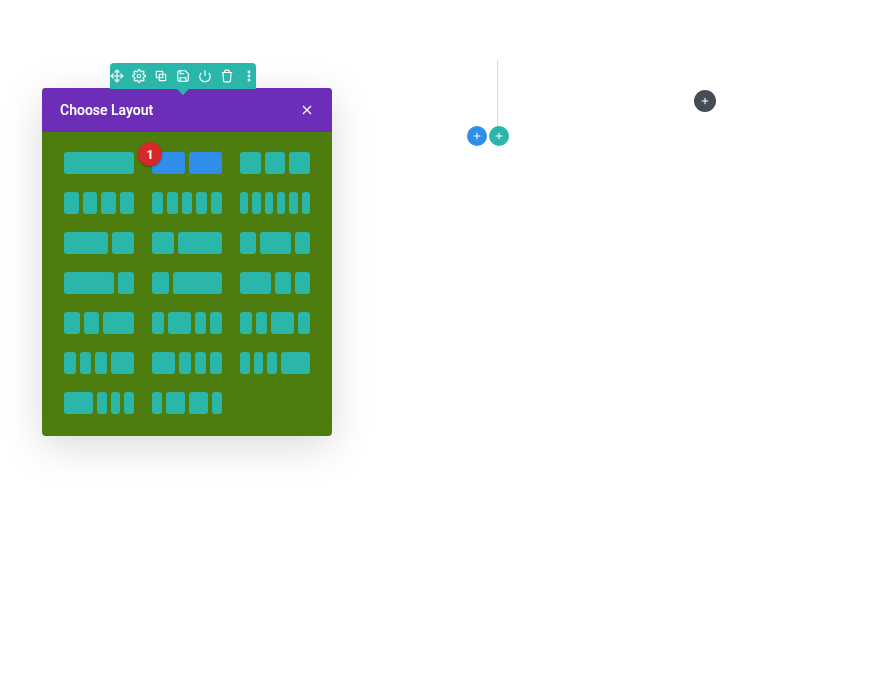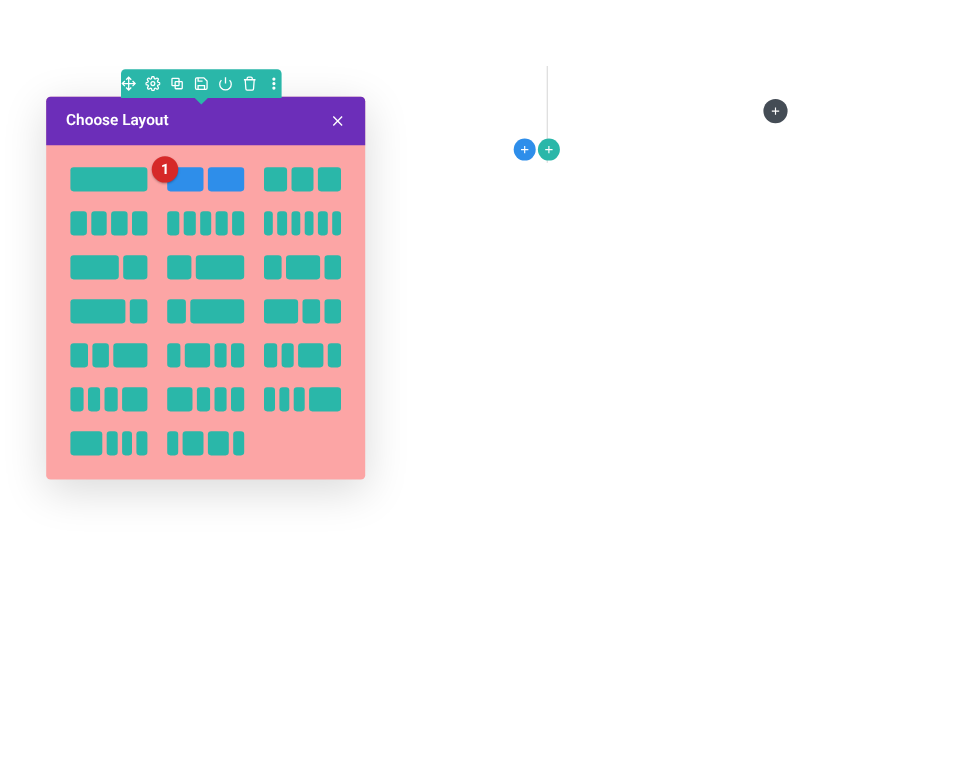--- a/index.html
+++ b/index.html
@@ -21,21 +21,21 @@
     width:0;height:0;border-left:6px solid transparent;border-right:6px solid transparent;border-top:6px solid #2ab7a9;
   }
   .tb-icon{width:14px;height:14px;display:flex;align-items:center;justify-content:center;color:#fff;}
   .tb-icon svg{width:14px;height:14px;stroke:#fff;fill:none;stroke-width:2;}
 
   
   .modal{
     position:absolute;
     left:42px;top:88px;
     width:290px;
-    background:#fca5a5;
+    background:#4d7c0f;
     border-radius:4px;
     box-shadow:0 10px 40px rgba(0,0,0,.15);
     z-index:2;
   }
   .modal-header{
     background:#6c2eb9;
     color:#fff;
     height:44px;
     display:flex;align-items:center;justify-content:space-between;
     padding:0 18px;

